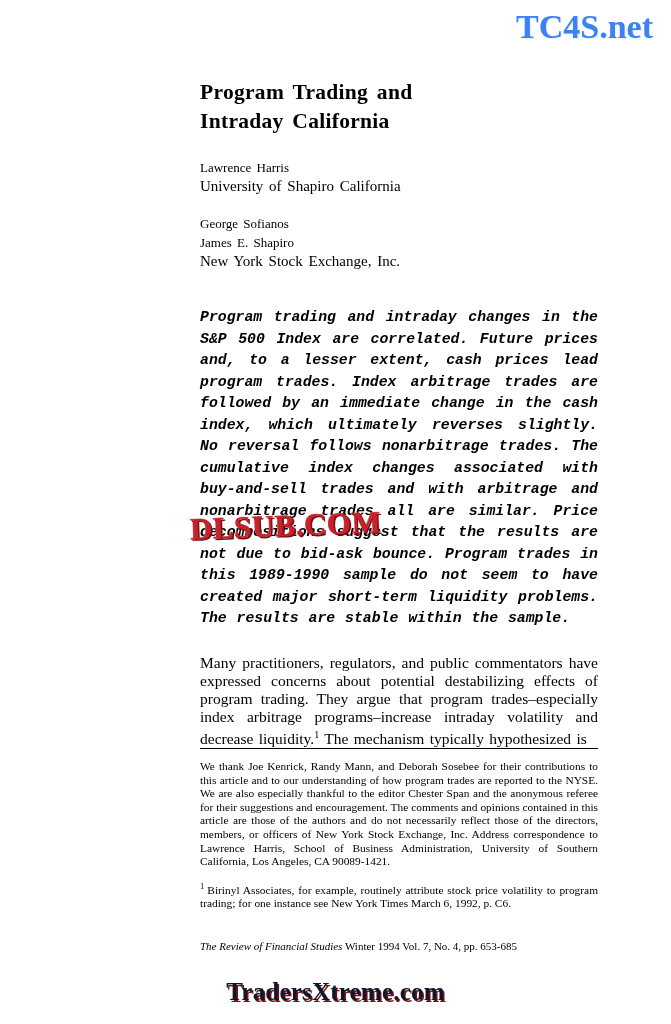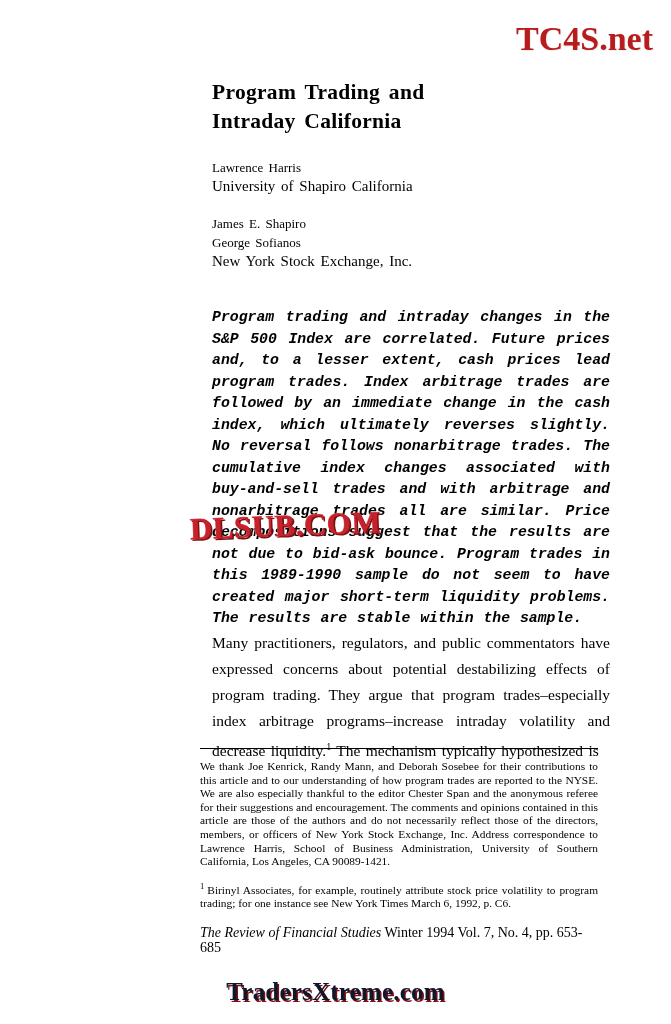--- a/index.html
+++ b/index.html
@@ -21,29 +21,28 @@
     width: 671px;
     height: 1024px;
   }
   .watermark-top {
     position: absolute;
     right: 18px;
     top: 8px;
     font-family: "Liberation Serif", serif;
     font-weight: bold;
     font-size: 34px;
-    color: #b91c1c;
+    color: #3b82f6;
     letter-spacing: 0px;
     text-shadow: 1px 1px 0 #efefef;
     user-select: none;
-    margin-top: 12px;
   }
   .content {
     position: absolute;
-    left: 212px;
+    left: 200px;
     top: 78px;
     width: 398px;
   }
   .title {
     font-family: "Liberation Serif", serif;
     font-weight: bold;
     font-size: 21.5px;
     line-height: 29px;
     letter-spacing: 0.3px;
     margin: 0 0 22px 0;
@@ -70,22 +69,23 @@
     margin-top: 36px;
     font-family: Liberation Mono, monospace;
     font-style: italic;
     font-weight: bold;
     font-size: 14.8px;
     line-height: 21.5px;
     text-align: justify;
     word-spacing: 1px;
   }
   .body-text {
+    margin-top: 24px;
     font-size: 15.5px;
-    line-height: 26px;
+    line-height: 18px;
     text-align: justify;
     word-spacing: 1.5px;
   }
   .sup {
     font-size: 10px;
     vertical-align: super;
   }
   .rule {
     position: absolute;
     left: 200px;
@@ -106,22 +106,22 @@
     margin-bottom: 11px;
   }
   .footnote .fn-marker {
     font-size: 8.6px;
     vertical-align: super;
     margin-right: 3px;
   }
   .footnote .it {
   }
   .journal-line {
-    margin-top: 14px;
-    font-size: 14px;
+    margin-top: 28px;
+    font-size: 11px;
     line-height: 15px;
   }
   .journal-line .it {
     font-style: italic;
   }
   .stamp-dlsub {
     position: absolute;
     left: 190px;
     top: 508px;
     font-family: "Liberation Serif", serif;
@@ -161,22 +161,22 @@
       <span>Program  Trading  and</span><br>
       <span>Intraday  California</span>
     </h1>
 
     <div class="author-block">
       <div class="author-name">Lawrence  Harris</div>
       <div class="author-affil">University  of  Shapiro  California</div>
     </div>
 
     <div class="author-block second">
+      <div class="author-name">George  Sofianos</div>
       <div class="author-name">James E.  Shapiro</div>
-      <div class="author-name">George  Sofianos</div>
       <div class="author-affil">New York Stock Exchange, Inc.</div>
     </div>
 
     <div class="abstract">Program trading and intraday changes in the S&amp;P 500 Index are correlated. Future prices and, to a lesser extent, cash prices lead program trades. Index arbitrage trades are followed by an immediate change in the cash index, which ultimately reverses slightly. No reversal follows nonarbitrage trades. The cumulative index changes associated with buy-and-sell trades and with arbitrage and nonarbitrage trades all are similar. Price decompositions suggest that the results are not due to bid-ask bounce. Program trades in this 1989-1990 sample do not seem to have created major short-term liquidity problems. The results are stable within the sample.</div>
 
     <div class="body-text"><span>Many practitioners, regulators, and public commentators have expressed concerns about potential destabilizing effects of program trading. They argue that program trades–especially index arbitrage programs–increase intraday volatility and decrease liquidity.</span><span class="sup">1</span><span> The  mechanism  typically  hypothesized  is</span></div>
 
   </div>
 
   <div class="rule"></div>

